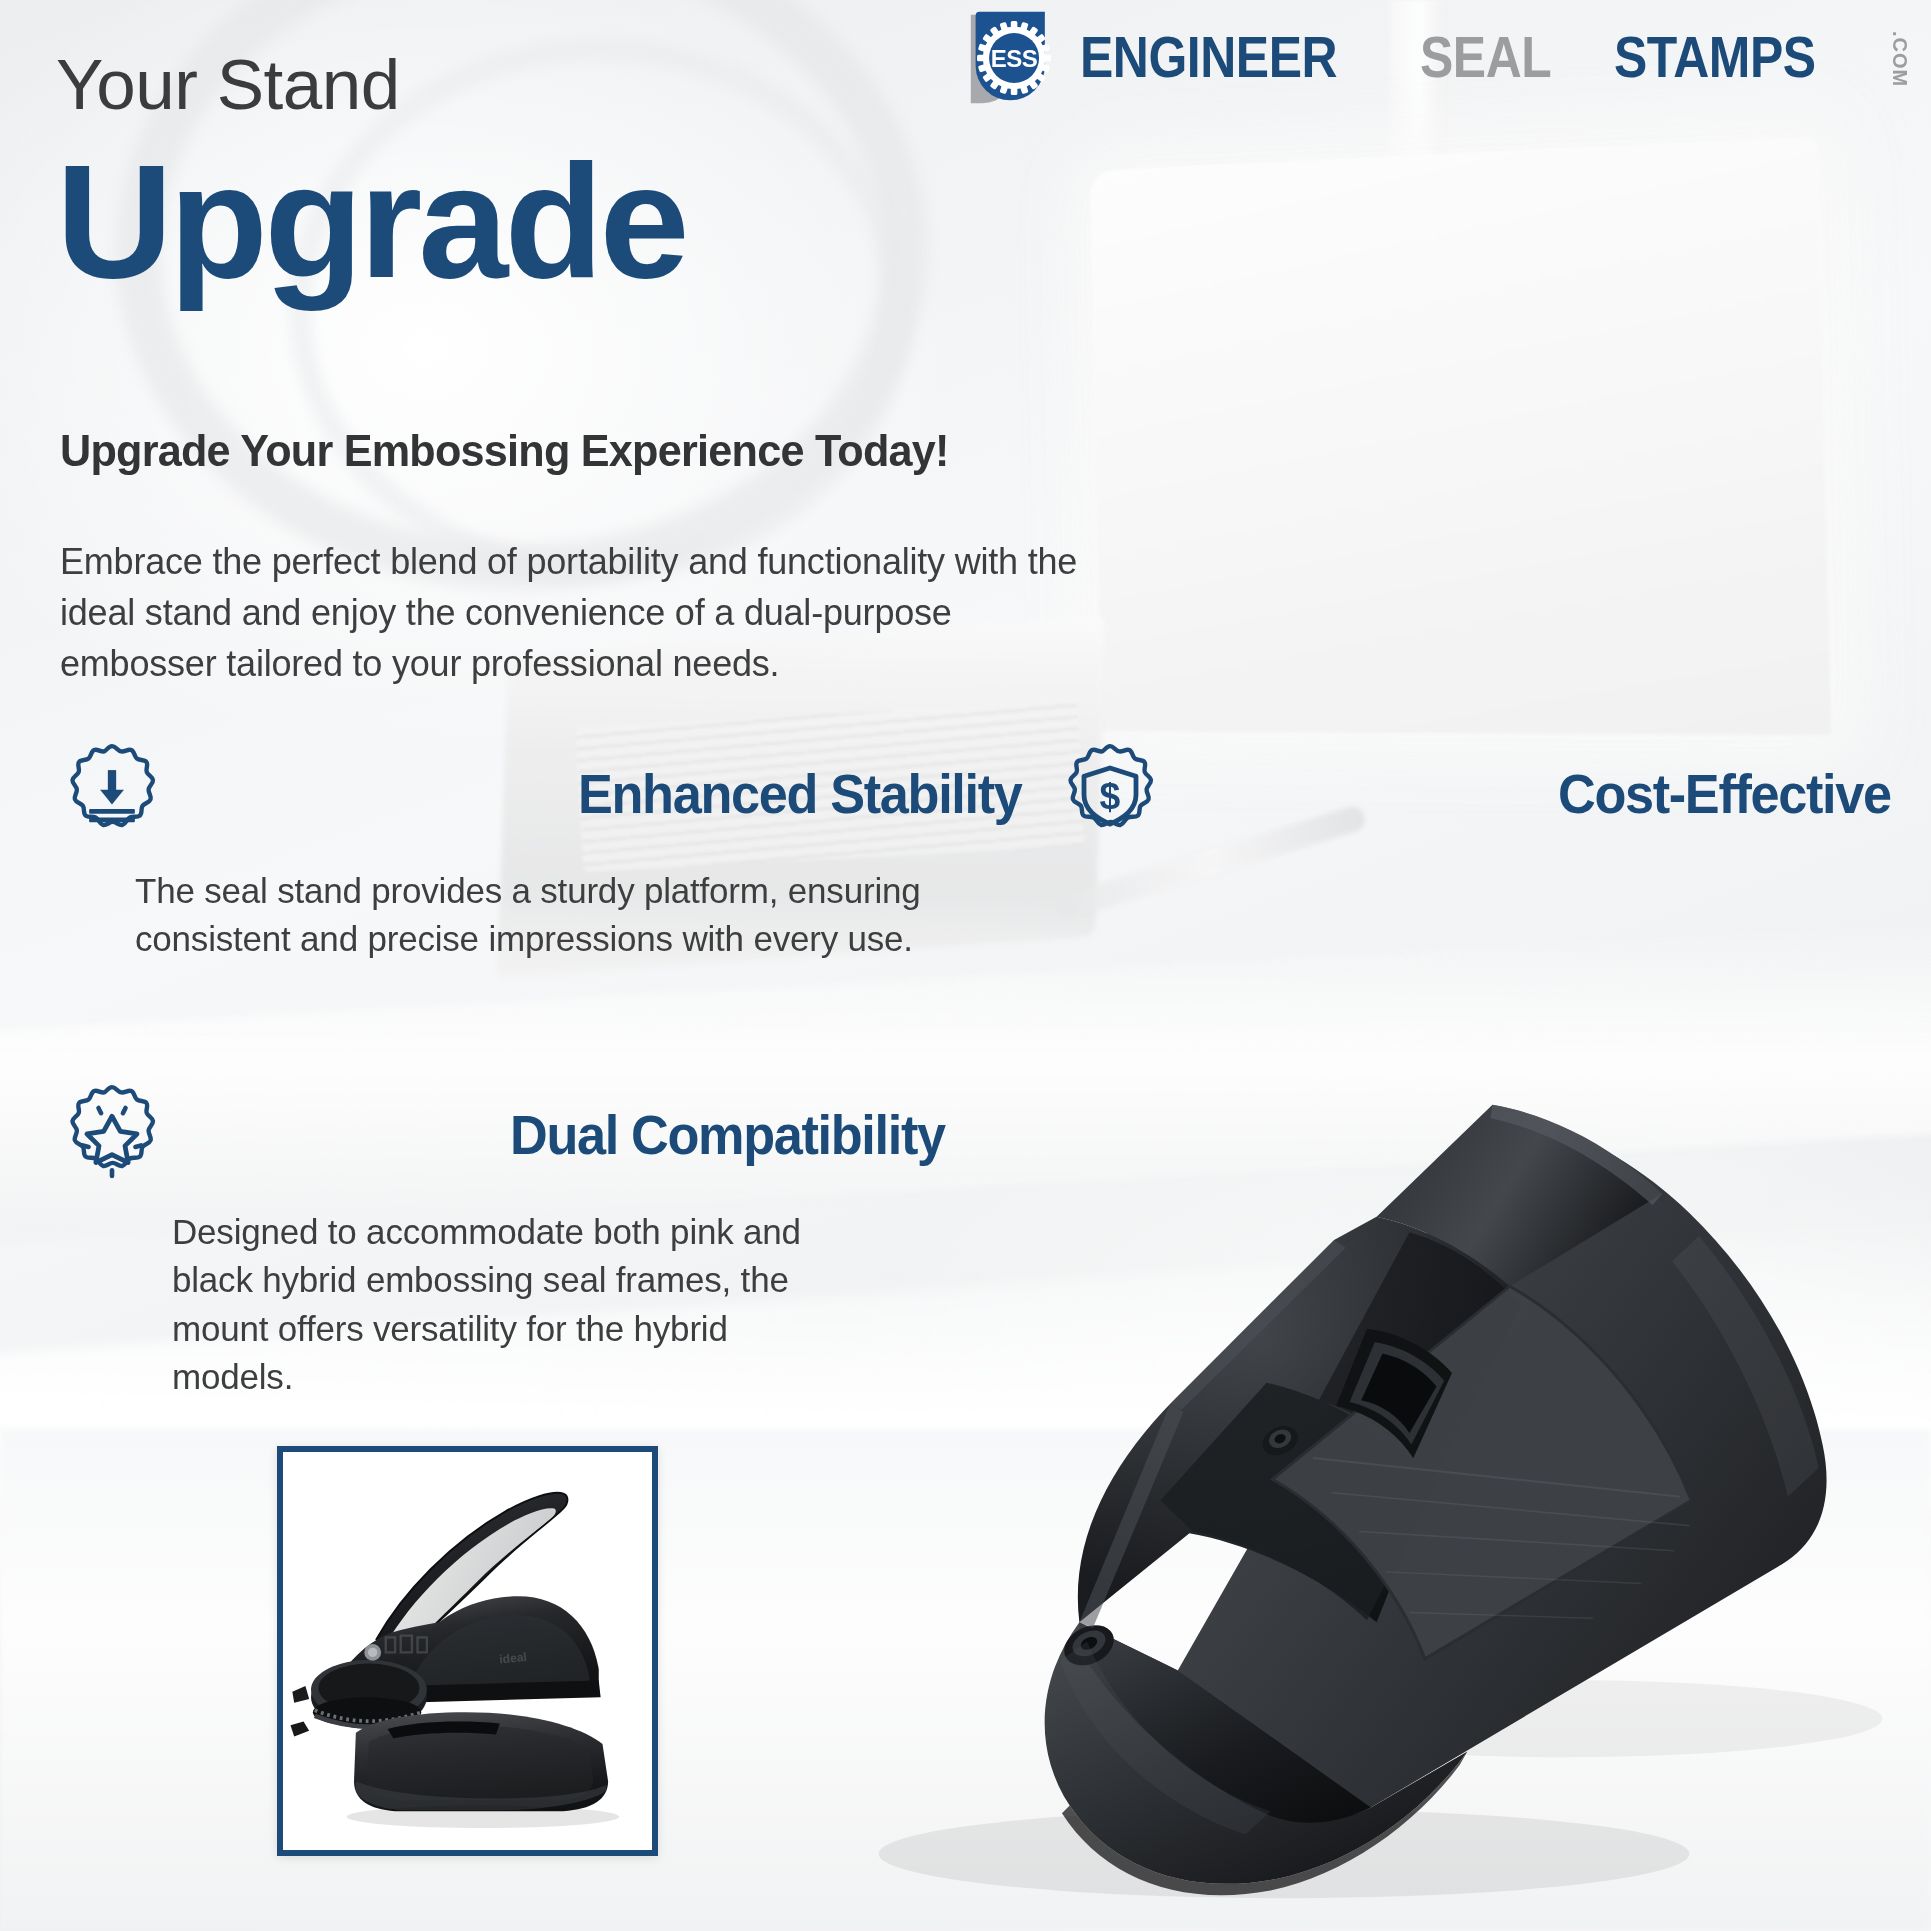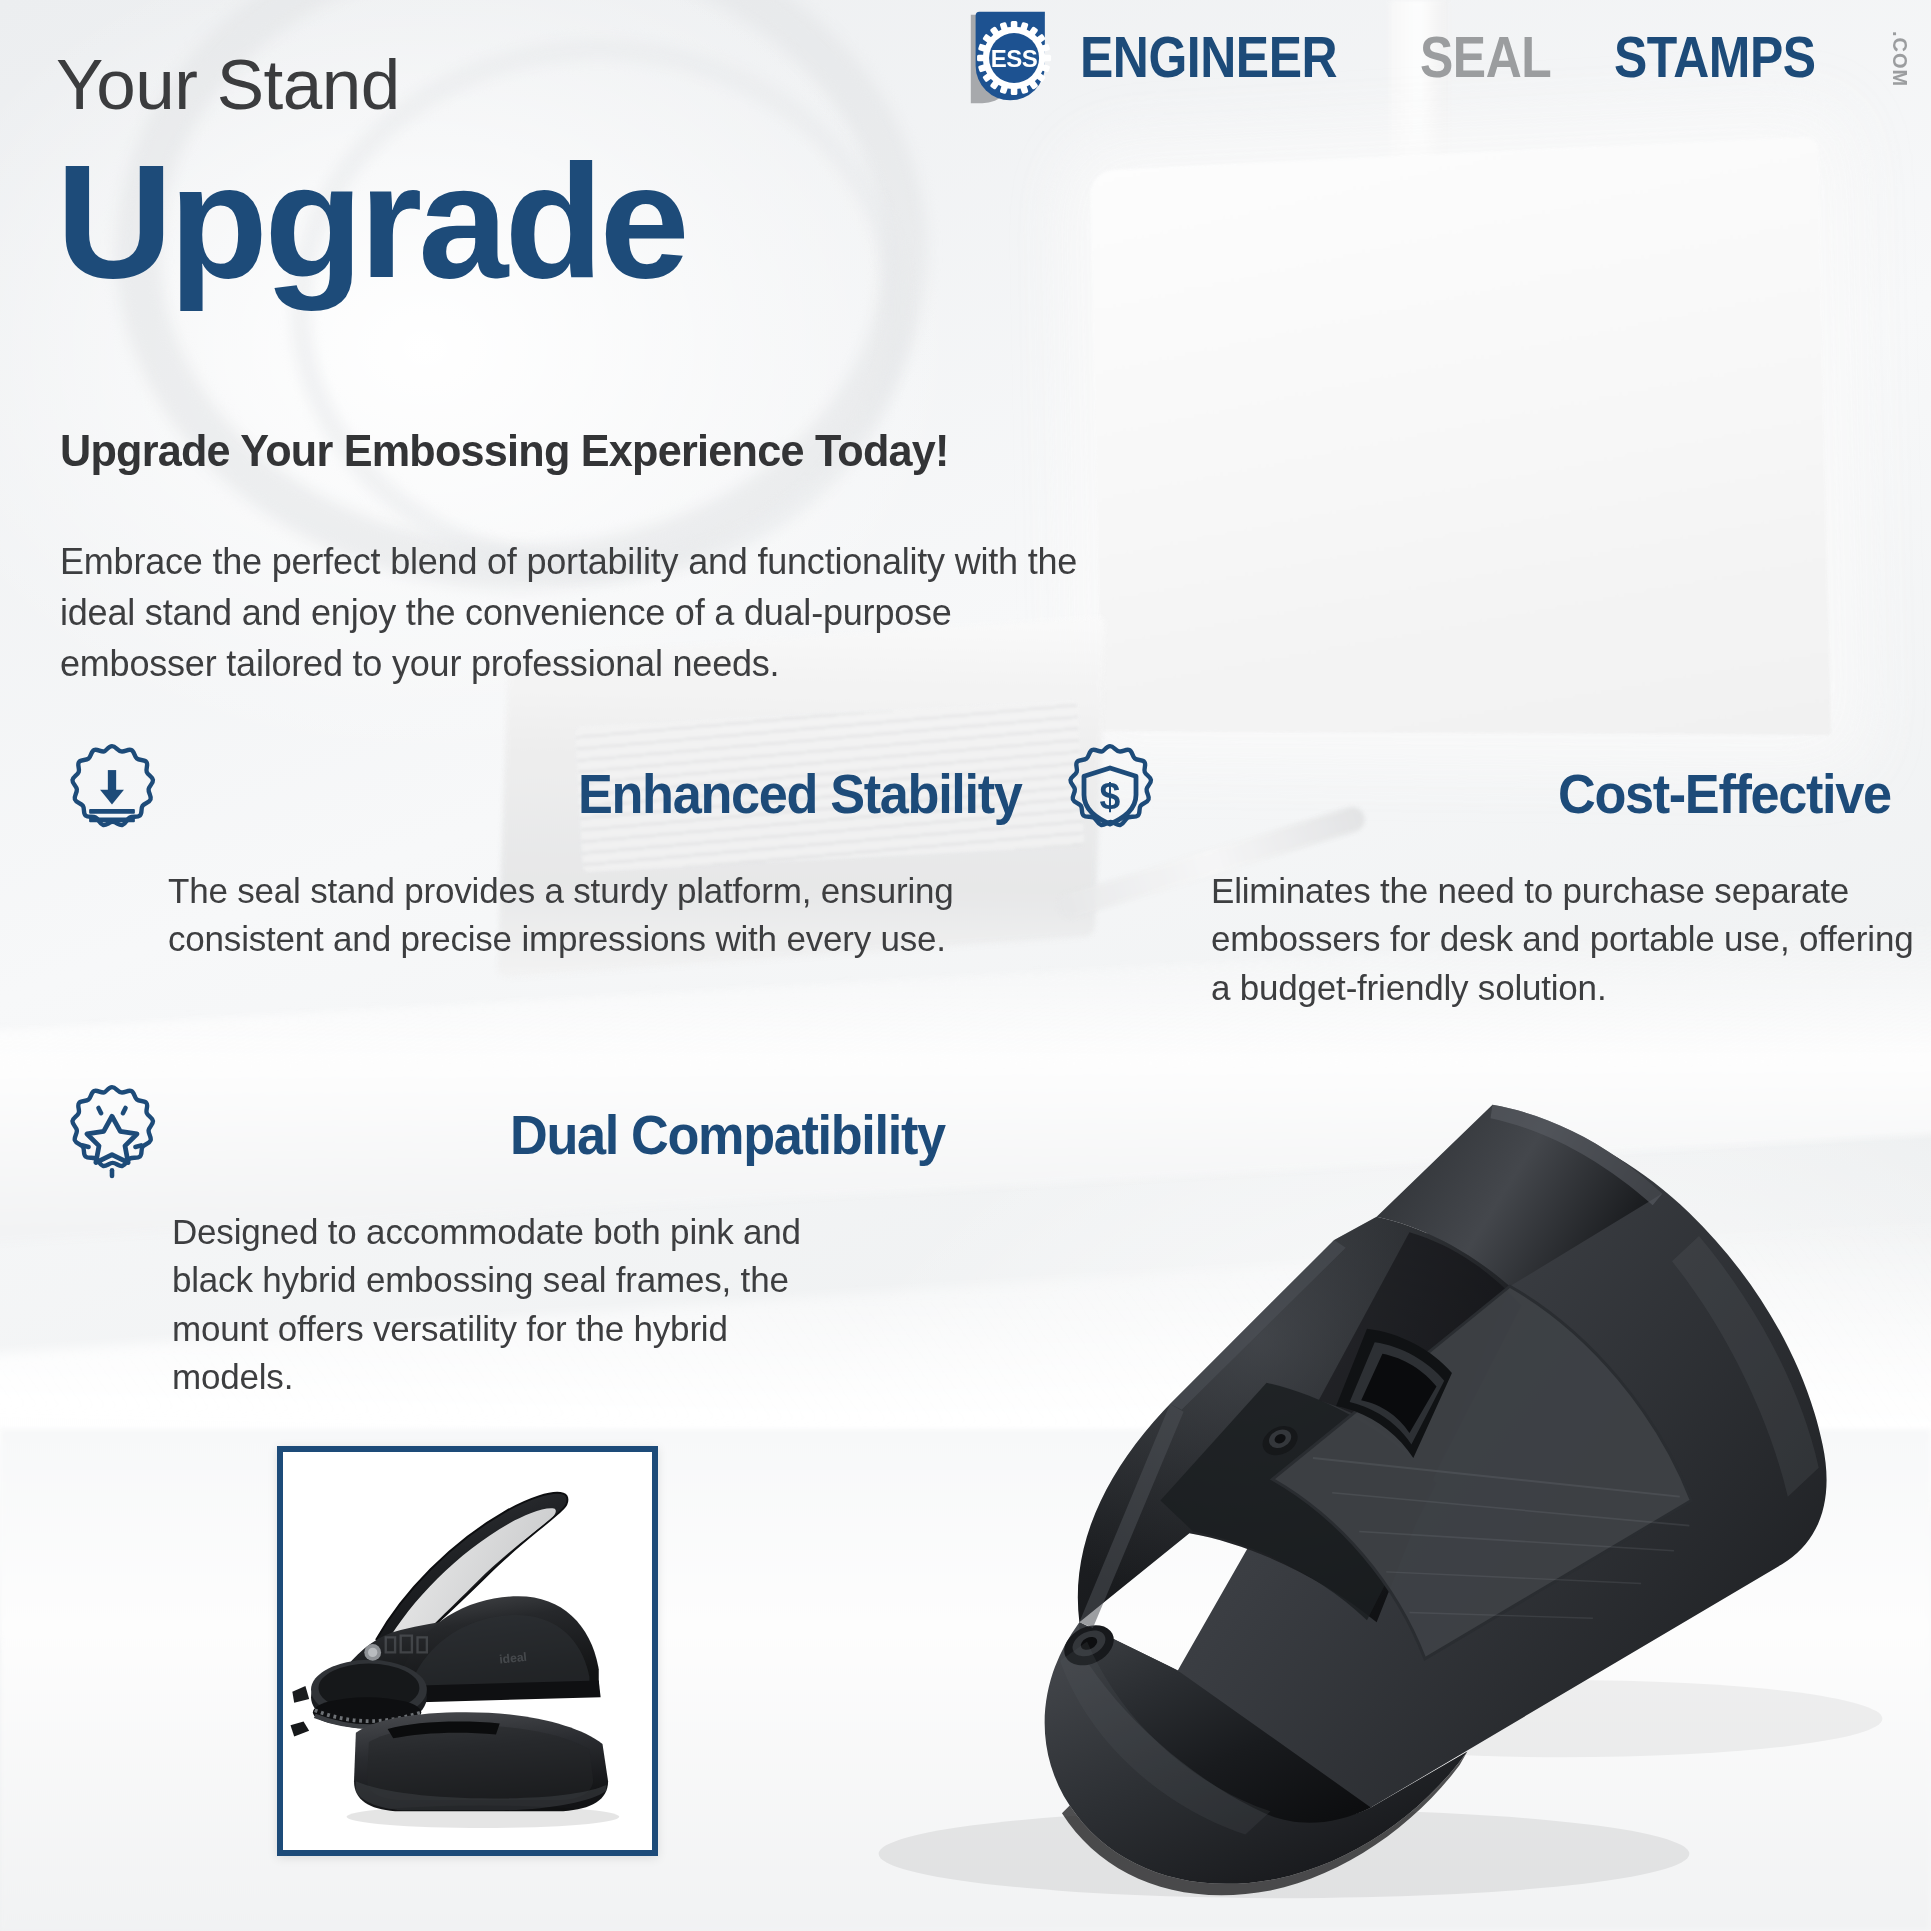--- a/index.html
+++ b/index.html
@@ -135,21 +135,21 @@
     font-size:55px; font-weight:800; color:#1d4b79; letter-spacing:-1.4px;
     transform:scaleX(.95); transform-origin:left center;
     white-space:nowrap;
   }
   .feature p {
     font-size:35px; font-weight:400; color:#3d3e40; line-height:1.38;
     letter-spacing:-0.2px; margin-top:21px;
   }
 
   #feat-stability { left:60px; top:742px; width:985px; }
-  #feat-stability p { margin-left:108px; width:826px; }
+  #feat-stability p { margin-left:75px; width:826px; }
 
   #feat-cost { left:1058px; top:742px; width:850px; }
   #feat-cost p { margin-left:153px; width:705px; }
 
   #feat-dual { left:60px; top:1083px; width:908px; }
   #feat-dual p { margin-left:112px; width:666px; }
 
   
   #inset {
     position:absolute; left:277px; top:1446px; width:381px; height:410px;
@@ -260,21 +260,20 @@
     <span class="icon">
       <svg viewBox="0 0 100 100">
         <path d="M50 4
           c3.6 0 5.4 4.4 8.9 5.1 3.4.7 6.6-2.8 9.7-1.4 3.1 1.4 2.6 6.1 5.3 8.2 2.7 2.1 7.1.6 9.2 3.3 2.1 2.7-.9 6.4.3 9.6 1.2 3.2 5.7 4.4 6 7.8.3 3.4-3.8 5.5-4.2 8.9-.4 3.4 3 6.5 1.9 9.7-1.1 3.2-5.8 3.3-7.7 6.1-1.9 2.8 0 7.1-2.6 9.4-2.6 2.3-6.6.3-9.6 1.9-3 1.6-3.8 6.2-7.1 7.1-3.3.9-6-2.9-9.4-2.9-3.4 0-6.1 3.8-9.4 2.9-3.3-.9-4.1-5.5-7.1-7.1-3-1.6-7 .4-9.6-1.9-2.6-2.3-.7-6.6-2.6-9.4-1.9-2.8-6.6-2.9-7.7-6.1-1.1-3.2 2.3-6.3 1.9-9.7-.4-3.4-4.5-5.5-4.2-8.9.3-3.4 4.8-4.6 6-7.8 1.2-3.2-1.8-6.9.3-9.6 2.1-2.7 6.5-1.2 9.2-3.3 2.7-2.1 2.2-6.8 5.3-8.2 3.1-1.4 6.3 2.1 9.7 1.4C44.6 8.4 46.4 4 50 4z" fill="none" stroke="#1d4b79" stroke-width="4.2" stroke-linejoin="round"></path>
         <path d="M50 25 L75 33 v18 c0 14-12 22-25 28 -13-6-25-14-25-28 V33 z" fill="none" stroke="#1d4b79" stroke-width="4.6" stroke-linejoin="round"></path>
         <text x="50" y="64" text-anchor="middle" fill="#1d4b79" font-family="Liberation Sans, sans-serif" font-size="36" font-weight="700">$</text>
       </svg>
     </span>
     <h3>Cost-Effective</h3>
   </div>
-  <p>Eliminates the need to purchase separate embossers for desk and portable use, offering a budget-friendly solution.</p>
 </div>
 
 <div class="feature" id="feat-dual">
   <div class="head">
     <span class="icon">
       <svg viewBox="0 0 100 100">
         <path d="M50 4
           c3.6 0 5.4 4.4 8.9 5.1 3.4.7 6.6-2.8 9.7-1.4 3.1 1.4 2.6 6.1 5.3 8.2 2.7 2.1 7.1.6 9.2 3.3 2.1 2.7-.9 6.4.3 9.6 1.2 3.2 5.7 4.4 6 7.8.3 3.4-3.8 5.5-4.2 8.9-.4 3.4 3 6.5 1.9 9.7-1.1 3.2-5.8 3.3-7.7 6.1-1.9 2.8 0 7.1-2.6 9.4-2.6 2.3-6.6.3-9.6 1.9-3 1.6-3.8 6.2-7.1 7.1-3.3.9-6-2.9-9.4-2.9-3.4 0-6.1 3.8-9.4 2.9-3.3-.9-4.1-5.5-7.1-7.1-3-1.6-7 .4-9.6-1.9-2.6-2.3-.7-6.6-2.6-9.4-1.9-2.8-6.6-2.9-7.7-6.1-1.1-3.2 2.3-6.3 1.9-9.7-.4-3.4-4.5-5.5-4.2-8.9.3-3.4 4.8-4.6 6-7.8 1.2-3.2-1.8-6.9.3-9.6 2.1-2.7 6.5-1.2 9.2-3.3 2.7-2.1 2.2-6.8 5.3-8.2 3.1-1.4 6.3 2.1 9.7 1.4C44.6 8.4 46.4 4 50 4z" fill="none" stroke="#1d4b79" stroke-width="4.2" stroke-linejoin="round"></path>
         <path d="M50 32 L58 46.5 L74 49 L62.5 60.5 L65.5 76.5 L50 69 L34.5 76.5 L37.5 60.5 L26 49 L42 46.5 z" fill="none" stroke="#1d4b79" stroke-width="4.6" stroke-linejoin="round"></path>
         <g stroke="#1d4b79" stroke-width="4.4" stroke-linecap="round">

